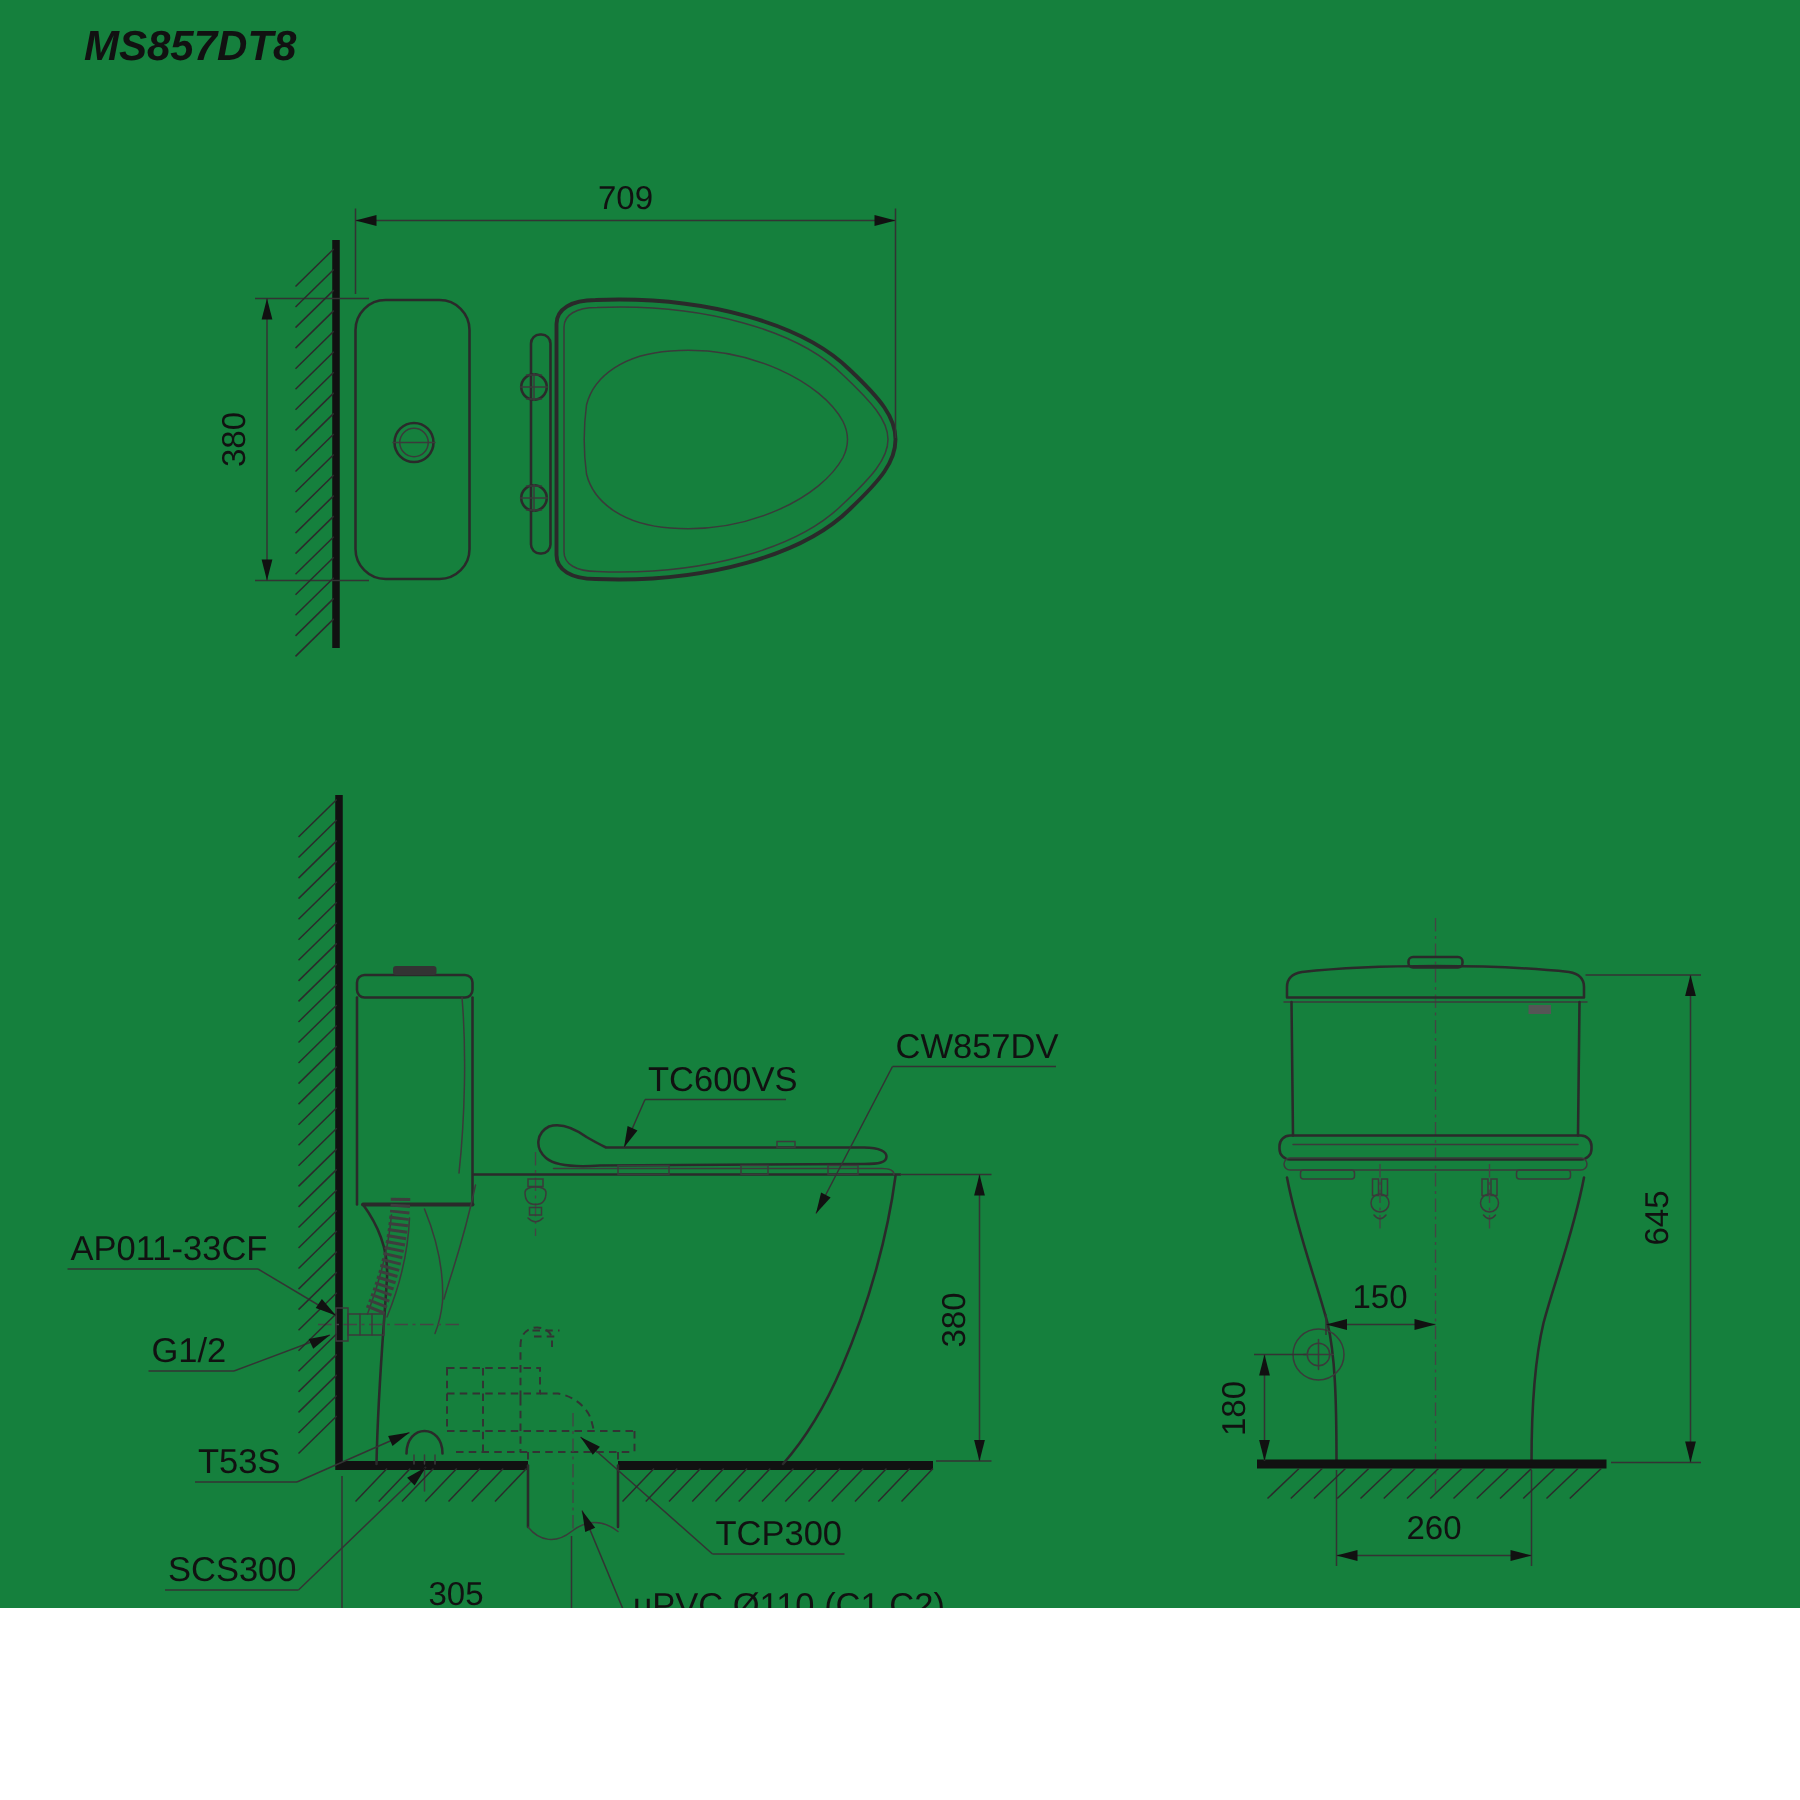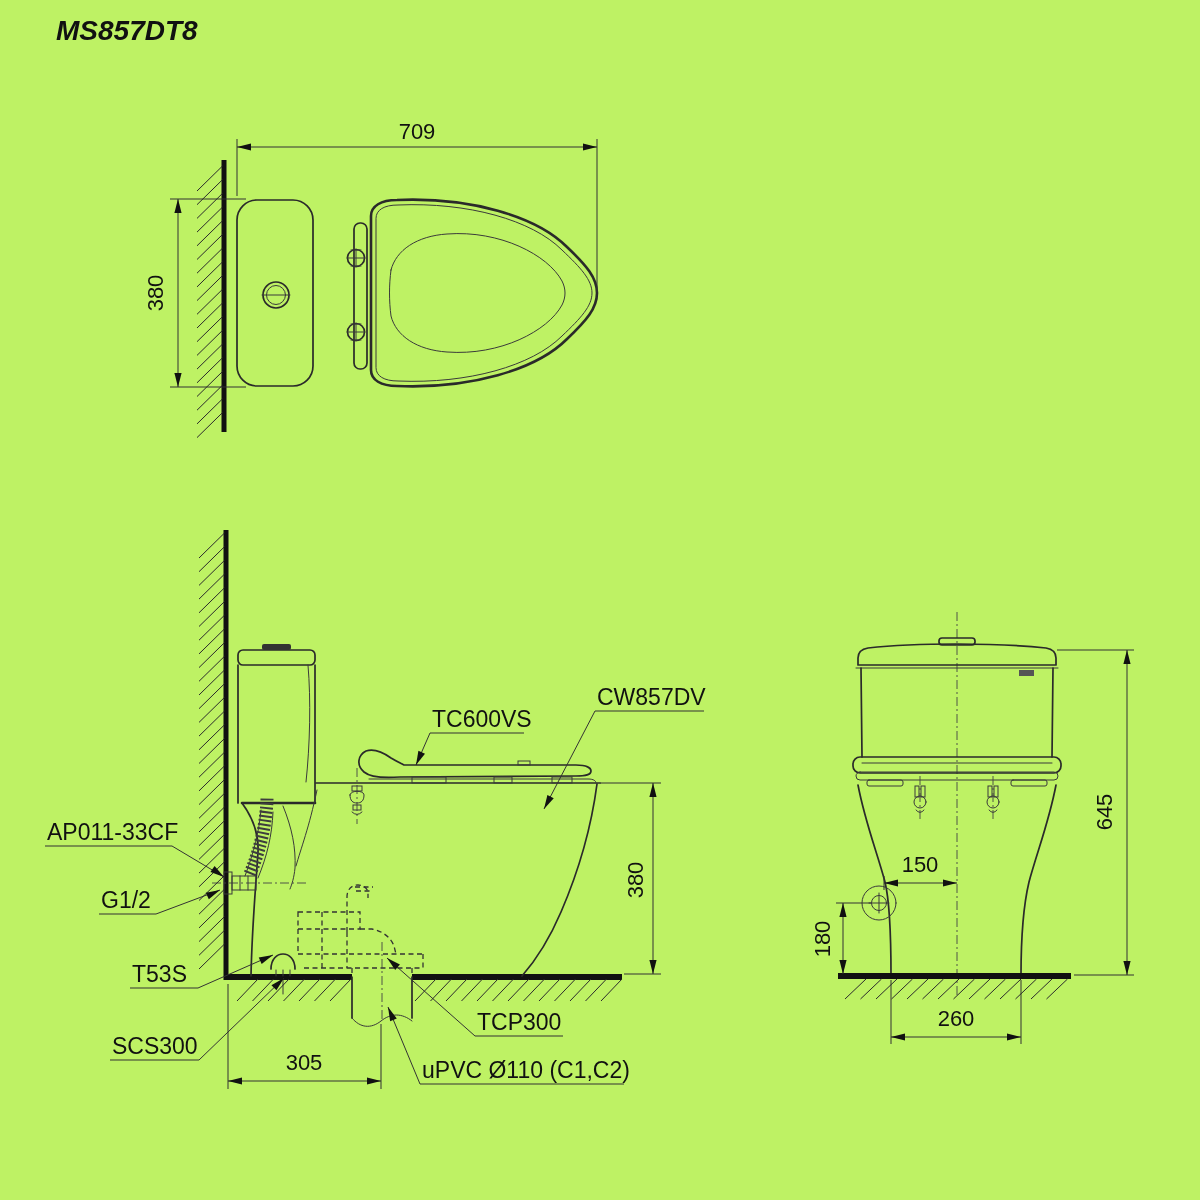--- a/index.html
+++ b/index.html
@@ -1,16 +1,16 @@
 <!DOCTYPE html>
 <html><head>
 <meta charset="utf-8">
 <style>
   html,body{margin:0;padding:0;background:#ffffff;}
-  .page{position:relative;width:1200px;height:1200px;background:#bef264;overflow:hidden;}
+  .page{position:relative;width:1200px;height:1072px;background:#15803d;overflow:hidden;}
   svg{display:block;}
   .obj{fill:none;stroke:#2a2a2a;stroke-width:1.7;stroke-linecap:round;stroke-linejoin:round;}
   .obj2{fill:none;stroke:#2a2a2a;stroke-width:2.6;stroke-linecap:round;}
   .thin{fill:none;stroke:#3a3a3a;stroke-width:1;stroke-linecap:round;}
   .dimline{fill:none;stroke:#333;stroke-width:1;}
   .thick{fill:none;stroke:#111;stroke-width:5;}
   .thick2{fill:none;stroke:#111;stroke-width:6;}
   .dash{fill:none;stroke:#333;stroke-width:1.3;stroke-dasharray:5 3.5;stroke-linecap:butt;}
   .dashdot{fill:none;stroke:#444;stroke-width:0.9;stroke-dasharray:9 3 2 3;}
   .hose{fill:none;stroke:#3d3d3d;stroke-width:13;stroke-dasharray:2 2.2;}

